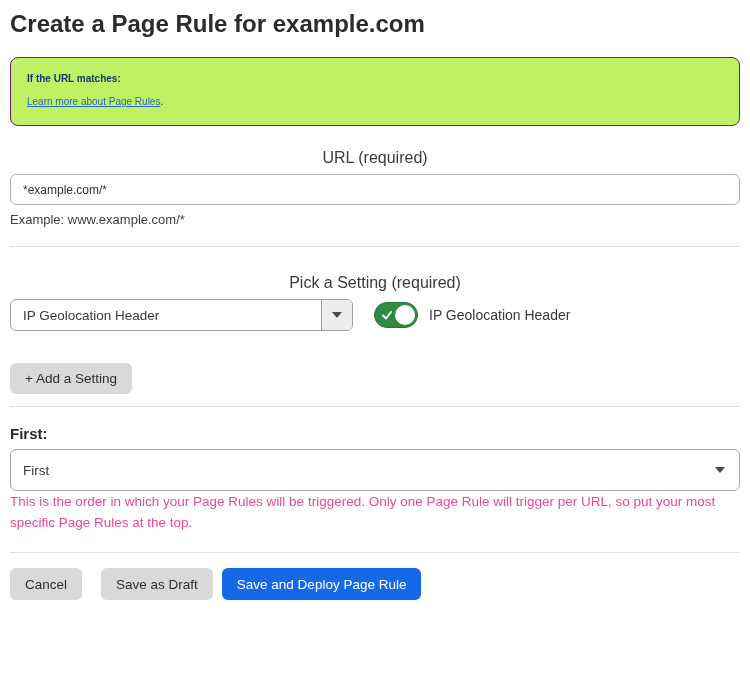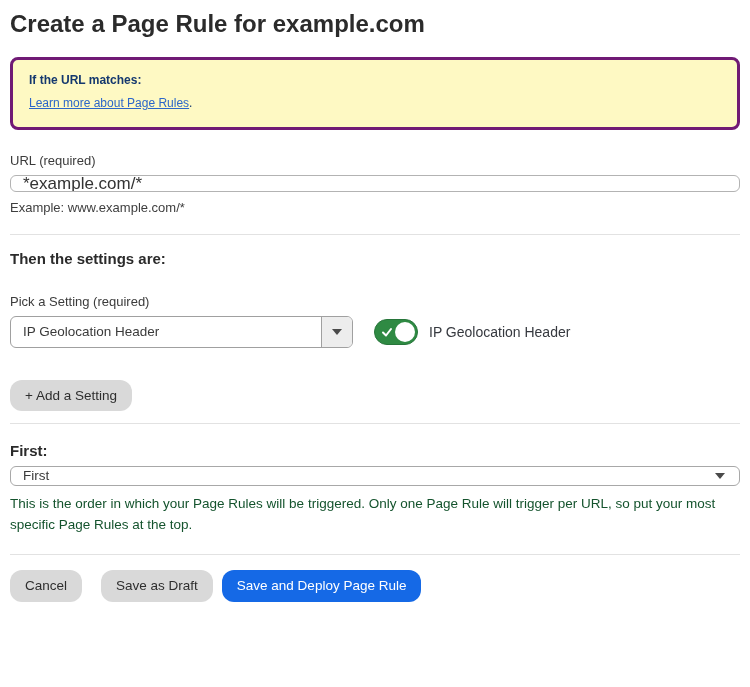--- a/index.html
+++ b/index.html
@@ -13,41 +13,41 @@
   .container { padding: 0 10px; }
 
   h1.page-title {
     margin-top: 12px;
     font-size: 24px; line-height: 24px;
     font-weight: bold; color: #2b2b2b;
   }
 
   .info-box {
     margin-top: 21px;
-    background: #fef9c3;
-    border: 3px solid #701a75;
+    background: #bef264;
+    border: 1px solid #701a75;
     border-radius: 8px;
     padding: 9px 16px 12px 16px;
-    font-size: 12px; line-height: 23px;
+    font-size: 10px; line-height: 23px;
     color: #173a70;
   }
   .info-box .info-heading { font-weight: bold; color: #14386e; }
   .info-box a.info-link { color: #2c66c9; text-decoration: underline; cursor: pointer; }
 
   .field-label {
     margin-top: 23px;
-    font-size: 13px; color: #3b3b3b;
+    font-size: 16px; color: #3b3b3b; text-align: center;
   }
   input.text-input {
     margin-top: 7px;
-    width: 100%; height: 17px;
+    width: 100%; height: 31px;
     border: 1px solid #b3b3b3;
     border-radius: 6px;
     padding: 0 12px;
-    font-size: 17px; color: #333;
+    font-size: 12px; color: #333;
     font-family: "Liberation Sans", sans-serif;
     outline: none;
     background: #fff;
   }
   .helper-text { margin-top: 7px; font-size: 13px; color: #3e3e3e; }
 
   hr.divider {
     border: none; border-top: 1px solid #e2e2e2;
     margin-top: 19px;
   }
@@ -105,46 +105,45 @@
     background: #fff; border-radius: 50%;
   }
   .toggle .check-mark {
     position: absolute; left: 6px; top: 6px;
     width: 12px; height: 12px;
   }
   .toggle-label { margin-left: 11px; font-size: 14px; color: #36393f; }
 
   button {
     font-family: "Liberation Sans", sans-serif;
-    border: none; border-radius: 12px;
+    border: none; border-radius: 6px;
     height: 32px; padding: 0 15px;
     font-size: 13.5px;
     cursor: pointer;
   }
   button.gray-btn { background: #d9d9d9; color: #2e2e2e; }
   button.blue-btn { background: #1569e6; color: #ffffff; }
   .add-setting-btn { margin-top: 32px; height: 31px; }
 
   .full-select {
     margin-top: 7px;
-    width: 100%; height: 20px;
+    width: 100%; height: 42px;
     border: 1px solid #a8a8a8;
     border-radius: 6px;
     background: #fff;
     display: flex; align-items: center;
     padding: 0 14px 0 12px;
     font-size: 13.5px; color: #3a3a3a;
     cursor: pointer;
   }
   .full-select .select-value { flex: 1; }
 
   .order-help {
-    margin-top: 7px;
     font-size: 13.5px; line-height: 21px;
-    color: #14532d;
+    color: #ec4899;
   }
   .hr-actions { margin-top: 15px; }
 
   .actions-row {
     margin-top: 15px;
     display: flex; align-items: center;
   }
   .actions-row .cancel-btn { margin-right: 19px; }
   .actions-row .draft-btn { margin-right: 9px; }
 </style>
@@ -159,21 +158,20 @@
     <div class="info-heading">If the URL matches:</div>
     <div><a class="info-link">Learn more about Page Rules</a><span>.</span></div>
   </div>
 
   <div class="field-label">URL (required)</div>
   <input class="text-input" type="text" value="*example.com/*" style="">
   <div class="helper-text">Example: www.example.com/*</div>
 
   <hr class="divider">
 
-  <h2 class="section-heading">Then the settings are:</h2>
 
   <div class="field-label" style="margin-top:27px;">Pick a Setting (required)</div>
 
   <div class="picker-row">
     <div class="setting-select">
       <div class="select-value">IP Geolocation Header</div>
       <div class="select-arrow-btn">
         <span class="tri-down"></span>
       </div>
     </div>

